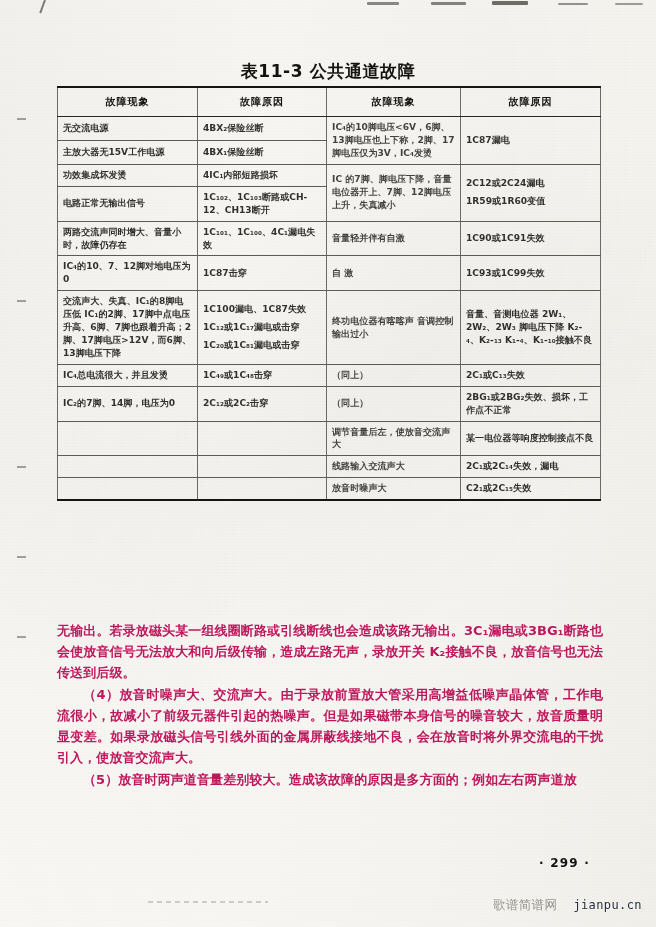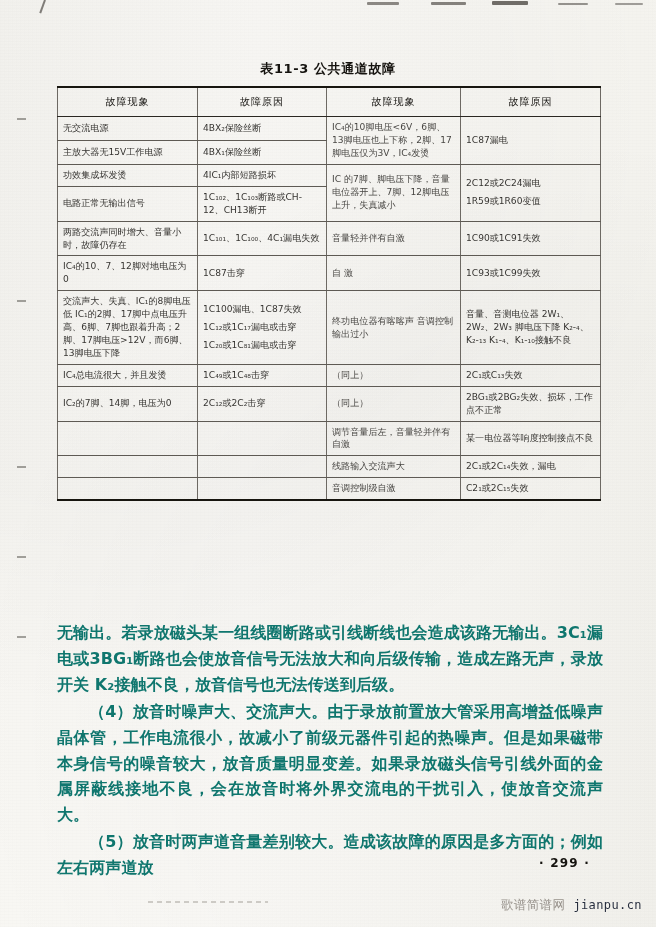--- a/index.html
+++ b/index.html
@@ -46,21 +46,21 @@
   .side-tick.t3{top:466px;}
   .side-tick.t4{top:556px;}
   .side-tick.t5{top:636px;}
 
   
   .page{position:absolute;left:0;top:0;width:656px;height:927px;}
 
   .tbl-title{
     position:absolute;left:0;right:0;top:60px;
     text-align:center;
-    font-weight:bold;font-size:13px;letter-spacing:.6px;
+    font-weight:bold;font-size:17px;letter-spacing:.6px;
     font-family:"DejaVu Sans","Liberation Sans",sans-serif;
     color:#15130f;
   }
 
   
   .tbl-wrap{position:absolute;left:57px;top:86px;width:543px;}
   table.fault{
     border-collapse:collapse;width:543px;table-layout:fixed;
     font-size:9.1px;line-height:1.42;color:#171512;
   }
@@ -69,63 +69,63 @@
   table.fault col.c3{width:134px;}
   table.fault col.c4{width:140px;}
 
   table.fault td,table.fault th{
     border-left:1px solid #6d6963;
     border-right:1px solid #6d6963;
     border-top:1px solid #5e5a54;
     border-bottom:1px solid #5e5a54;
     padding:4px 5px;
     vertical-align:middle;
-    font-weight:normal;
+    font-weight:bold;
   }
   table.fault thead th{
     font-size:10px;text-align:center;letter-spacing:1px;
     padding:7px 4px;border-top:2.2px solid #17150f;border-bottom:1.6px solid #2a2722;
   }
   table.fault tbody tr:last-child td{border-bottom:2.2px solid #17150f;}
   td.ctr{text-align:left;}
   td.lft{text-align:left;}
   td.blank{border-top:none;border-bottom:none;}
   .stack{display:block;}
   .stack span{display:block;padding:2.5px 0;}
 
   
   .ink-a{opacity:.88;}
   .ink-b{opacity:.8;margin-left:22px;}
 
   
   .body{
     position:absolute;left:57px;top:620px;width:546px;
-    font-size:16px;line-height:1.62;
+    font-size:13px;line-height:1.62;
     font-weight:bold;
     text-align:justify;
-    color:#0f766e;
+    color:#be185d;
     letter-spacing:.1px;
   }
   .body p{margin:0 0 1px 0;}
   .body p.ind{text-indent:2em;}
   .pagenum{
     position:absolute;right:66px;top:856px;
     font-size:12px;font-weight:bold;letter-spacing:1.2px;color:#15130f;
   }
   
   .bottom-dash{
     position:absolute;left:148px;top:901px;width:120px;height:2px;
     background:repeating-linear-gradient(90deg,#9b978f 0 5px,transparent 5px 9px);
     opacity:.45;
   }
   .watermark{
     position:absolute;right:14px;bottom:13px;
     font-size:12.5px;color:#8e8881;opacity:.9;
     font-weight:normal;letter-spacing:.4px;
-    display:flex;align-items:baseline;gap:8px;
+    display:flex;align-items:baseline;gap:16px;
   }
   .watermark .wm-en{color:#0f172a;font-size:12px;font-family:"DejaVu Sans Mono","Liberation Mono",monospace;}
 </style>
 </head>
 <body>
 
 <div class="paper"></div>
 <div class="grain"></div>
 
 <div class="edge-marks">
@@ -230,35 +230,35 @@
         <tr>
           <td class="lft ink-a">IC₂的7脚、14脚，电压为0</td>
           <td class="ctr ink-a">2C₁₂或2C₂击穿</td>
           <td class="ctr ink-b">（同上）</td>
           <td class="lft ink-a">2BG₁或2BG₂失效、损坏，工作点不正常</td>
         </tr>
 
         <tr>
           <td class="blank"></td>
           <td class="blank"></td>
-          <td class="lft ink-b">调节音量后左，音量轻并伴有自激</td>
+          <td class="lft ink-b">调节音量后左，使放音交流声大</td>
           <td class="lft ink-a">某一电位器等响度控制接点不良</td>
         </tr>
 
         <tr>
           <td class="blank"></td>
           <td class="blank"></td>
           <td class="lft ink-b">线路输入交流声大</td>
           <td class="lft ink-a">2C₁或2C₁₄失效，漏电</td>
         </tr>
 
         <tr>
           <td class="blank"></td>
           <td class="blank"></td>
-          <td class="lft ink-b">音调控制级自激</td>
+          <td class="lft ink-b">放音时噪声大</td>
           <td class="lft ink-a">C2₁或2C₁₅失效</td>
         </tr>
       </tbody>
     </table>
   </div>
 
   <div class="body">
     <p>无输出。若录放磁头某一组线圈断路或引线断线也会造成该路无输出。3C₁漏电或3BG₁断路也会使放音信号无法放大和向后级传输，造成左路无声，录放开关 K₂接触不良，放音信号也无法传送到后级。</p>
     <p class="ind">（4）放音时噪声大、交流声大。由于录放前置放大管采用高增益低噪声晶体管，工作电流很小，故减小了前级元器件引起的热噪声。但是如果磁带本身信号的噪音较大，放音质量明显变差。如果录放磁头信号引线外面的金属屏蔽线接地不良，会在放音时将外界交流电的干扰引入，使放音交流声大。</p>
     <p class="ind">（5）放音时两声道音量差别较大。造成该故障的原因是多方面的；例如左右两声道放</p>

